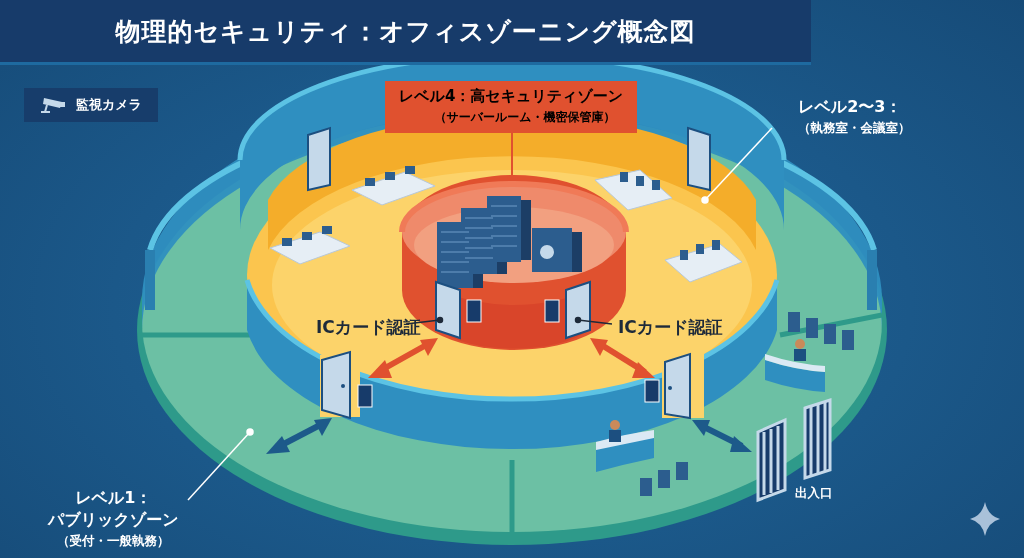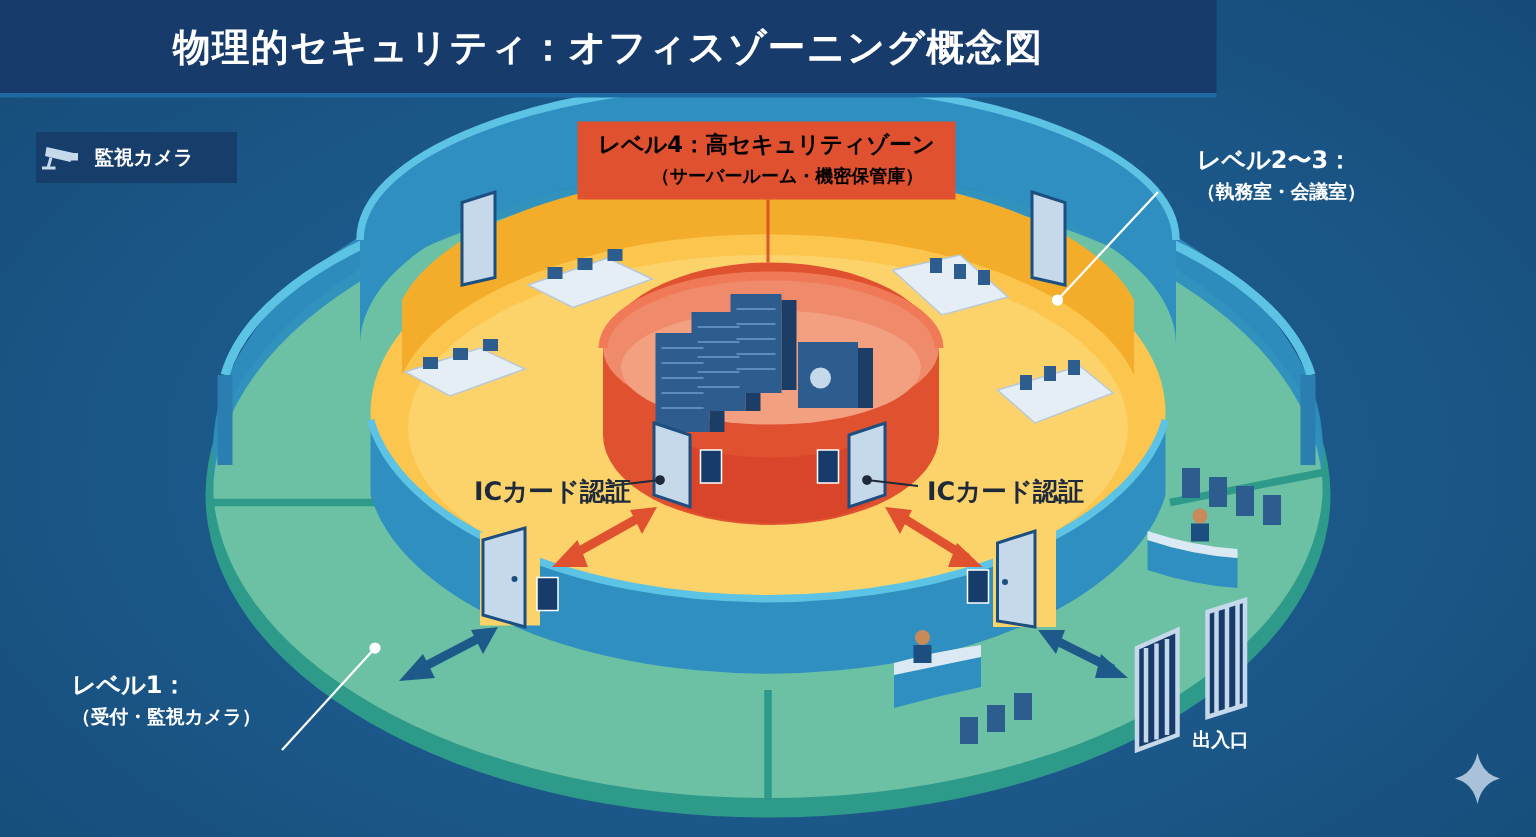--- a/index.html
+++ b/index.html
@@ -6,21 +6,21 @@
   html, body { width:1024px; height:558px; overflow:hidden; background:#1d5a8a; }
   body { font-family: "DejaVu Sans", "Liberation Sans", sans-serif; position:relative; }
   .stage { position:absolute; left:0; top:0; width:1024px; height:558px;
     background: radial-gradient(ellipse at 50% 55%, #22659a 0%, #1b5889 55%, #164b78 100%); }
   .title-bar { position:absolute; left:0; top:0; width:811px; height:62px; background:#173b6a;
     display:flex; align-items:center; justify-content:center; }
   .title-bar .title { color:#ffffff; font-size:25px; font-weight:bold; letter-spacing:1px; }
   .title-bar::after { content:""; position:absolute; left:0; bottom:-3px; width:100%; height:3px; background:#1e6aa0; }
   svg.scene { position:absolute; left:0; top:0; }
   .legend { position:absolute; left:24px; top:88px; width:134px; height:34px; background:#173d6b;
-    display:flex; align-items:center; padding-left:1px; gap:8px; }
+    display:flex; align-items:center; padding-left:14px; gap:8px; }
   .legend .lbl { color:#ffffff; font-size:13px; font-weight:bold; }
   .l4-box { position:absolute; left:385px; top:81px; width:252px; height:52px; background:#e0512f;
     text-align:center; color:#000000; font-weight:bold; }
   .l4-box .t1 { font-size:15px; margin-top:6px; }
   .l4-box .t2 { font-size:12px; margin-top:3px;margin-left:28px; }
   .label { position:absolute; color:#ffffff; font-weight:bold; }
   .label .big { font-size:16px; line-height:22px; }
   .label .small { font-size:12.5px; line-height:19px; }
   .ic { position:absolute; color:#1e2a3a; font-weight:bold; font-size:17px; }
   .exit { position:absolute; left:795px; top:485px; color:#ffffff; font-weight:bold; font-size:12.5px; }
@@ -226,21 +226,22 @@
   <div class="l4-box">
     <div class="t1">レベル4：高セキュリティゾーン</div>
     <div class="t2">（サーバールーム・機密保管庫）</div>
   </div>
 
   <div class="label" style="left:798px; top:96px;">
     <div class="big">レベル2〜3：</div>
     <div class="small">（執務室・会議室）</div>
   </div>
 
-  <div class="label" style="left:48px; top:446px;">
+  <div class="label" style="left:48px; top:487px;text-align:center;">
     <div class="big">レベル1：</div>
-    <div class="small">（受付・監視カメラ）</div>
+    <div class="big">パブリックゾーン</div>
+    <div class="small">（受付・一般執務）</div>
   </div>
 
   <div class="ic" style="left:316px; top:316px;">ICカード認証</div>
   <div class="ic" style="left:618px; top:316px;">ICカード認証</div>
   <div class="exit">出入口</div>
 </div>
 
 </body></html>

